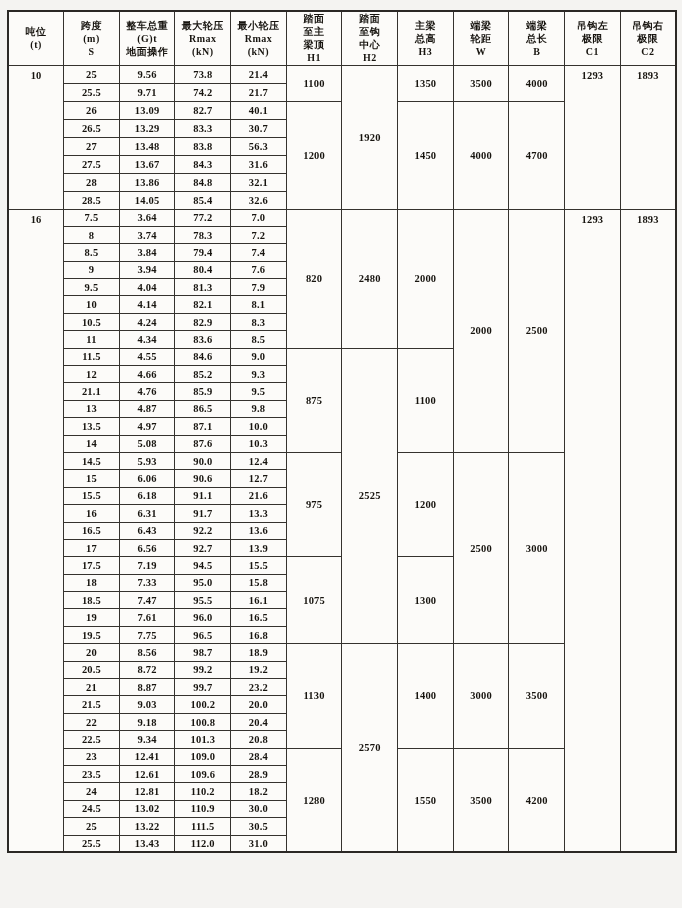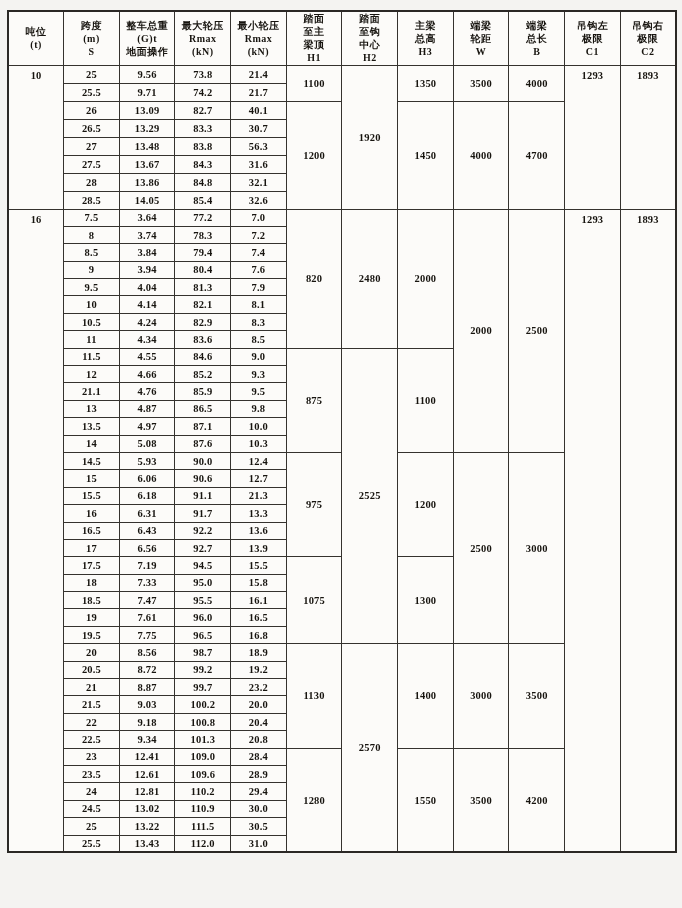--- a/index.html
+++ b/index.html
@@ -230,21 +230,21 @@
         <tr class="sec1">
           <td>15</td>
           <td>6.06</td>
           <td>90.6</td>
           <td>12.7</td>
         </tr>
         <tr class="sec1">
           <td>15.5</td>
           <td>6.18</td>
           <td>91.1</td>
-          <td>21.3</td>
+          <td>21.6</td>
         </tr>
         <tr class="sec1">
           <td>16</td>
           <td>6.31</td>
           <td>91.7</td>
           <td>13.3</td>
         </tr>
         <tr class="sec1">
           <td>16.5</td>
           <td>6.43</td>
@@ -343,21 +343,21 @@
         <tr class="sec1">
           <td>23.5</td>
           <td>12.61</td>
           <td>109.6</td>
           <td>28.9</td>
         </tr>
         <tr class="sec1">
           <td>24</td>
           <td>12.81</td>
           <td>110.2</td>
-          <td>29.4</td>
+          <td>18.2</td>
         </tr>
         <tr class="sec1">
           <td>24.5</td>
           <td>13.02</td>
           <td>110.9</td>
           <td>30.0</td>
         </tr>
         <tr class="sec1">
           <td>25</td>
           <td>13.22</td>

